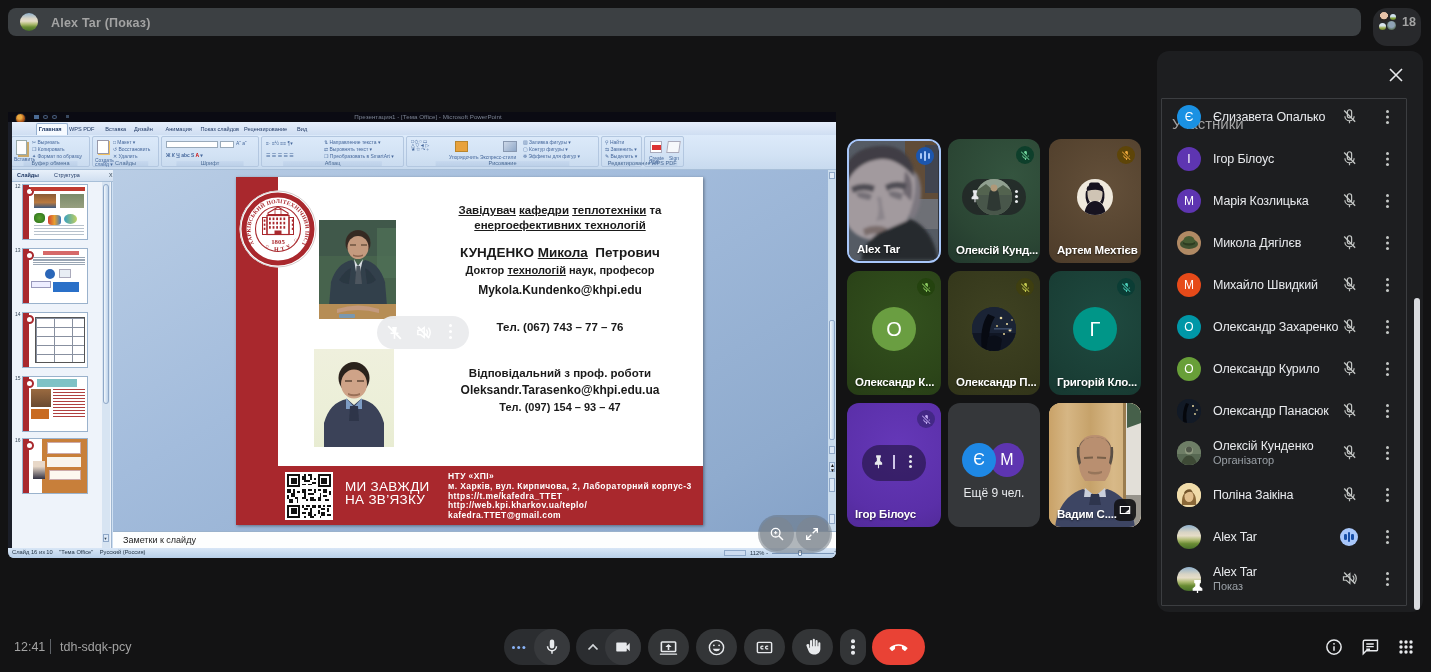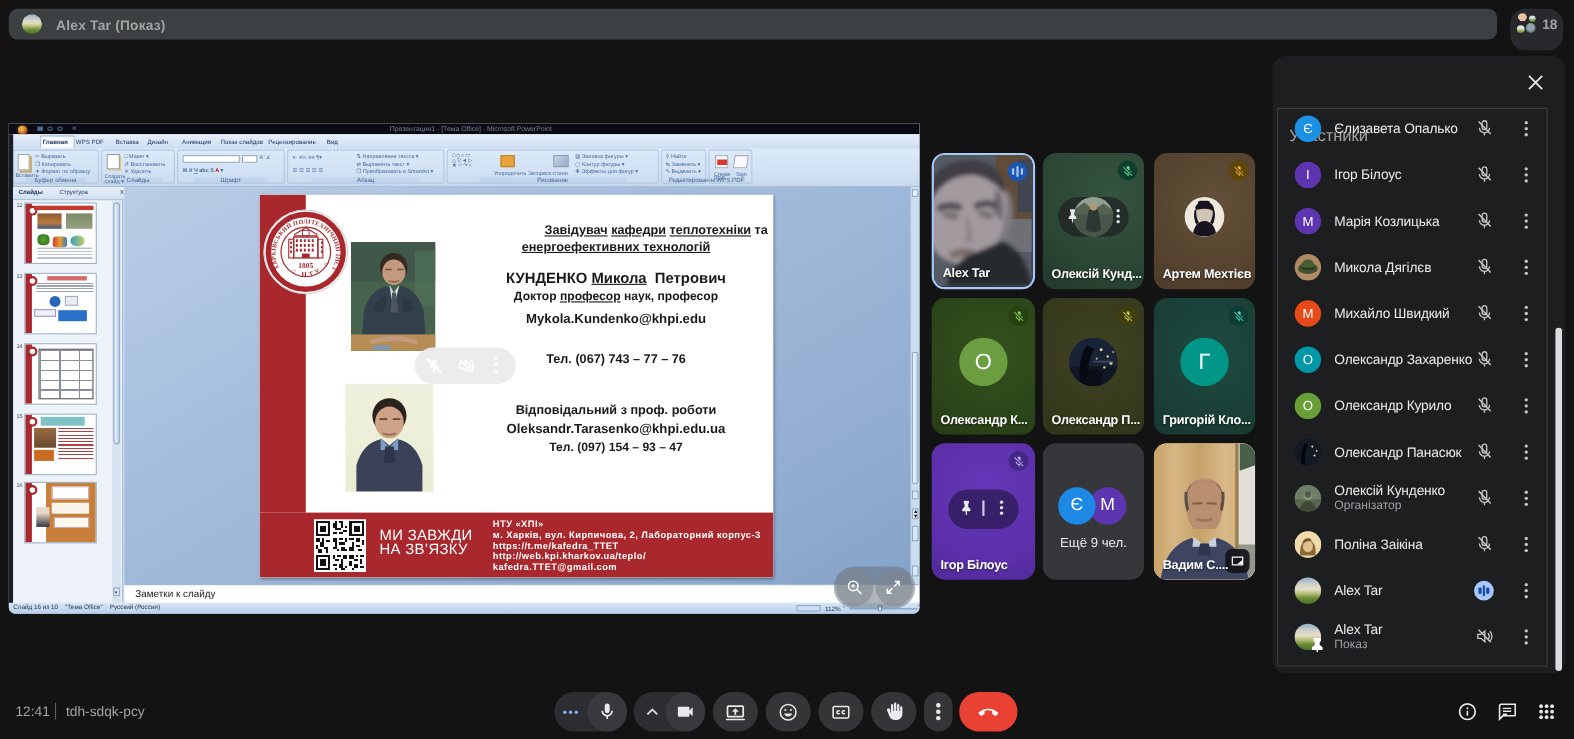--- a/index.html
+++ b/index.html
@@ -284,24 +284,24 @@
           </g>
           <defs>
               <filter id="pb2" x="-20%" y="-20%" width="140%" height="140%">
                 <feGaussianBlur stdDeviation="0.6"></feGaussianBlur>
               </filter>
             </defs>
         </svg>
       </div>
 
       <div class="abs" style="left:186px; top:26px; width:276px; text-align:center; color:#1a1a1a; font-weight:bold; line-height:1;">
-        <div style="font-size:11.5px; line-height:15px;text-align:right;"><u>Завідувач</u> <u>кафедри</u> <u>теплотехніки</u> та</div>
+        <div style="font-size:11.5px; line-height:15px;"><u>Завідувач</u> <u>кафедри</u> <u>теплотехніки</u> та</div>
         <div style="font-size:11.5px; line-height:15px;"><u>енергоефективних технологій</u></div>
         <div style="font-size:13.5px; margin-top:13px;">КУНДЕНКО <u>Микола</u>&nbsp; Петрович</div>
-        <div style="font-size:11px; margin-top:5px;">Доктор <u>професор</u> наук, професор</div>
+        <div style="font-size:11px; margin-top:5px;">Доктор <u>технологій</u> наук, професор</div>
         <div style="font-size:12px; margin-top:8px;">Mykola.Kundenko@khpi.edu</div>
         <div style="font-size:11.5px; margin-top:26px;">Тел. (067) 743 – 77 – 76</div>
       </div>
 
       <div class="abs" style="left:186px; top:188px; width:276px; text-align:center; color:#1a1a1a; font-weight:bold;">
         <div style="font-size:11.5px; line-height:16.5px;">Відповідальний з проф. роботи</div>
         <div style="font-size:12px; line-height:16.5px;">Oleksandr.Tarasenko@khpi.edu.ua</div>
         <div style="font-size:11px; margin-top:3px;">Тел. (097) 154 – 93 – 47</div>
       </div>
 

